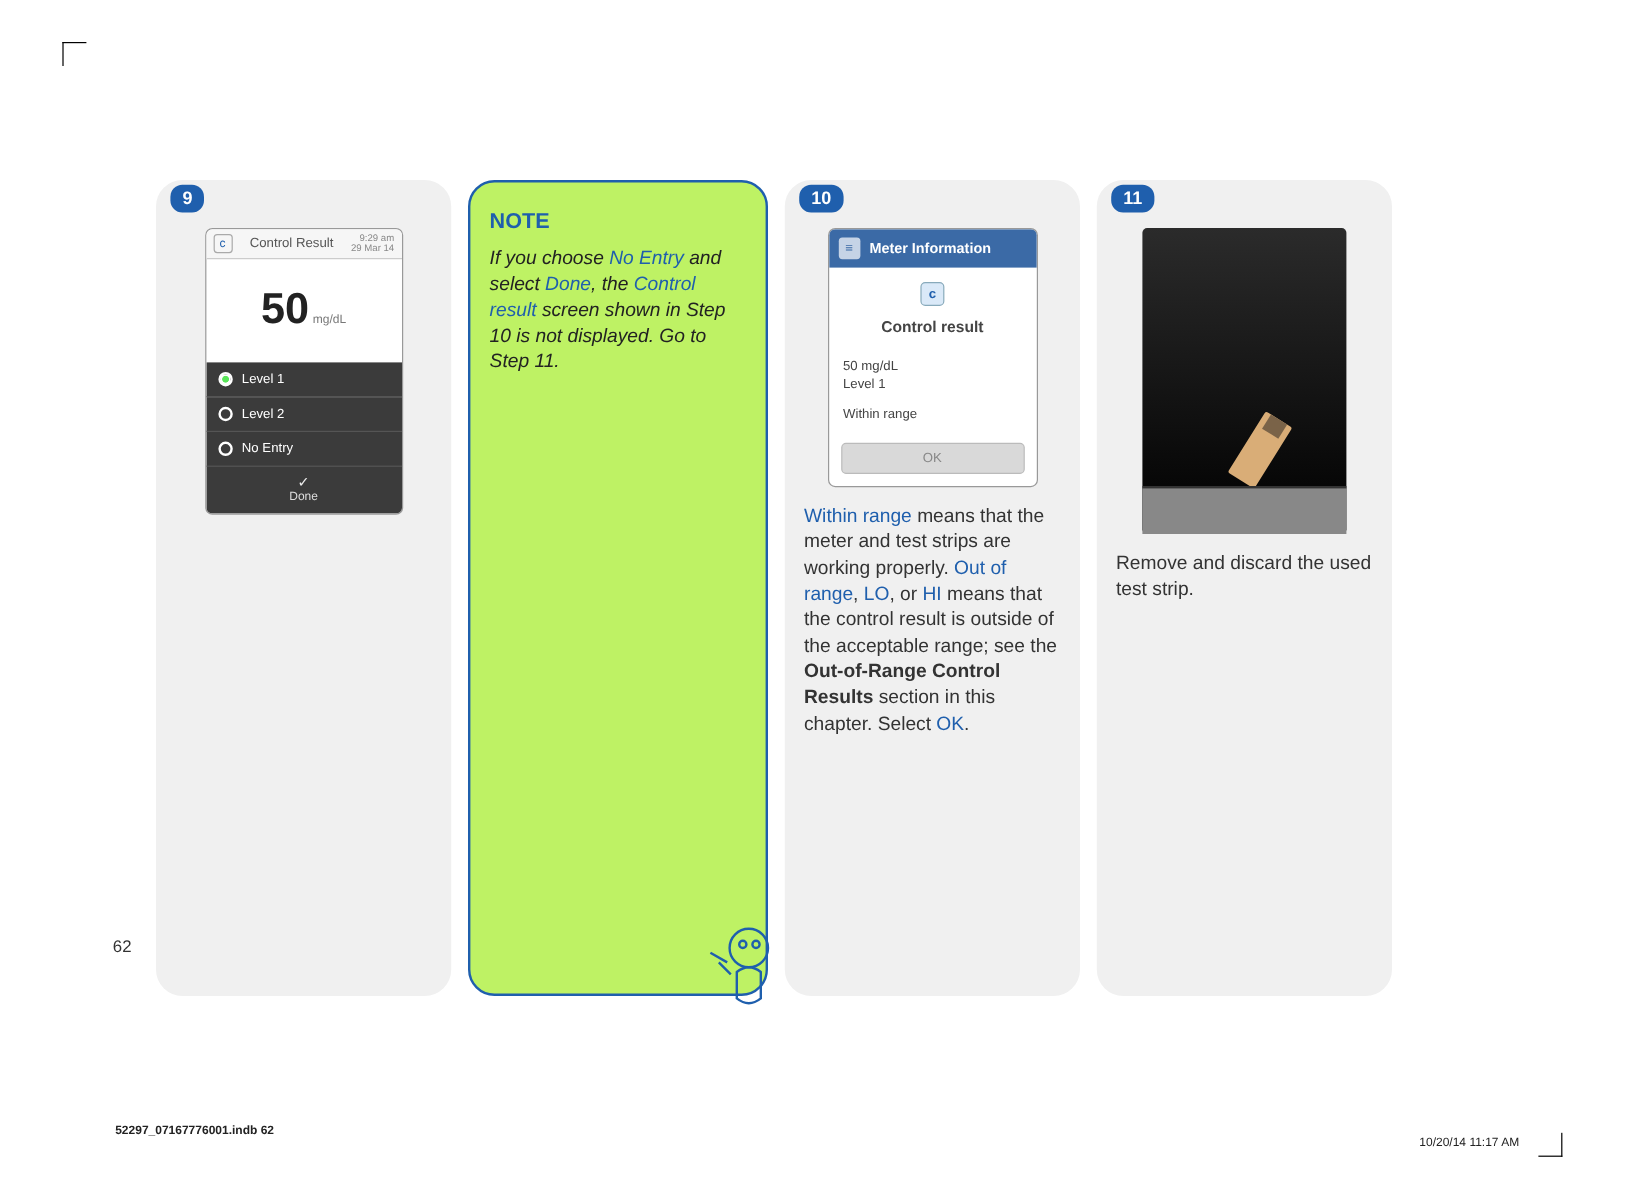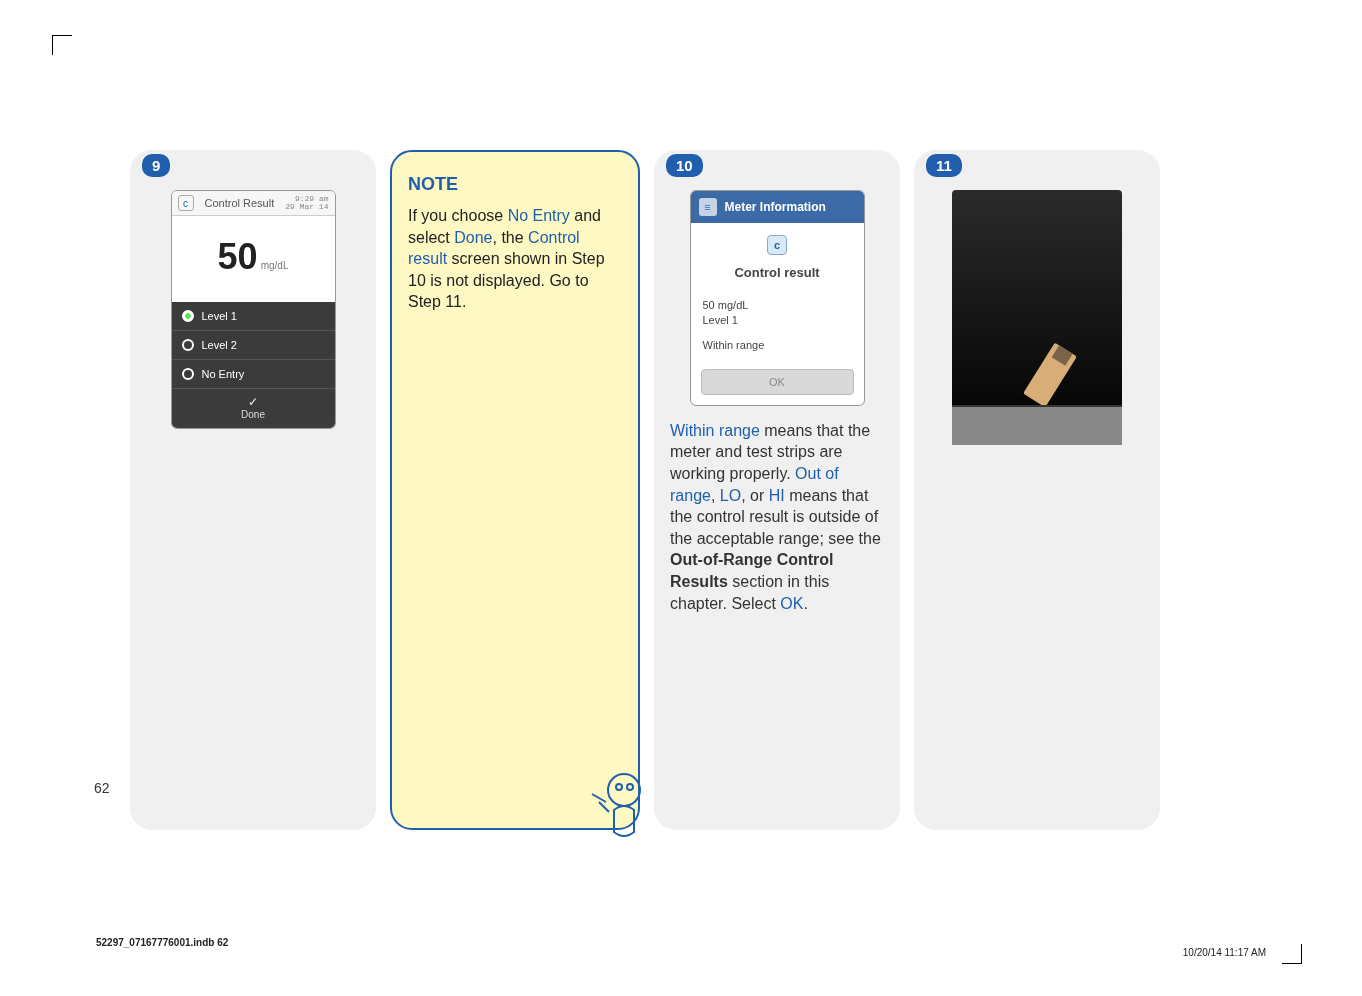--- a/index.html
+++ b/index.html
@@ -26,21 +26,21 @@
 
   .col {
     border-radius: 22px;
     padding: 22px 16px 20px 16px;
     flex: 1;
     position: relative;
     display: flex;
     flex-direction: column;
   }
   .col-gray { background: #F0F0F0; }
-  .col-white { background: #fef9c3; border: 2px solid #1F5FAD; }
+  .col-white { background: #bef264; border: 2px solid #1F5FAD; }
 
   .step-badge {
     position: absolute;
     top: 4px;
     left: 12px;
     background: #1F5FAD;
     color: #fff;
     font-weight: bold;
     font-size: 15px;
     padding: 3px 10px;
@@ -60,21 +60,21 @@
   }
   .p-head {
     display: flex;
     align-items: center;
     justify-content: space-between;
     padding: 4px 6px;
     border-bottom: 1px solid #ccc;
     background: #f6f6f6;
   }
   .p-head .back { width: 16px; height: 16px; border: 1px solid #aaa; border-radius: 3px; display: flex; align-items: center; justify-content: center; font-size: 10px; color: #1F5FAD; }
-  .p-head .time { font-size: 8px; text-align: right; color: #888; line-height: 1; font-family: Liberation Mono, monospace; }
+  .p-head .time { font-size: 8px; text-align: right; color: #888; line-height: 1; }
   .p-val { text-align: center; padding: 20px 0 24px 0; }
   .p-val .num { font-size: 36px; font-weight: bold; color: #222; }
   .p-val .unit { font-size: 10px; color: #777; }
   .p-opt { background: #3b3b3b; color: #fff; padding: 8px 10px; border-bottom: 1px solid #555; font-size: 11px; display: flex; align-items: center; gap: 8px; }
   .p-opt .radio { width: 12px; height: 12px; border: 2px solid #fff; border-radius: 50%; display: inline-block; }
   .p-opt .radio.sel { background: radial-gradient(circle, #5AE65A 45%, #fff 55%); }
   .p-done { background: #3b3b3b; color: #ddd; text-align: center; padding: 6px 0 8px; font-size: 10px; }
   .p-done .chk { color: #eee; font-size: 12px; }
 
   .meter {
@@ -138,21 +138,21 @@
 
   .caption {
     font-size: 16px;
     line-height: 1.35;
     color: #333;
   }
   .blue { color: #1F5FAD; }
   .bold { font-weight: bold; }
 
   .note-title { color: #1F5FAD; font-weight: bold; font-size: 18px; margin-bottom: 10px; }
-  .note-text { font-size: 16px; line-height: 1.35; }
+  .note-text { font-size: 16px; line-height: 1.35; font-style: italic; }
 
   .mascot {
     position: absolute;
     right: -18px;
     bottom: -20px;
     width: 72px;
     height: 86px;
   }
 
   .page-num {
@@ -262,19 +262,20 @@
       <span class="blue">Within range</span><span> means that the meter and test strips are working properly. </span><span class="blue">Out of range</span><span>, </span><span class="blue">LO</span><span>, or </span><span class="blue">HI</span><span> means that the control result is outside of the acceptable range; see the </span><span class="bold">Out-of-Range Control Results</span><span> section in this chapter. Select </span><span class="blue">OK</span><span>.</span>
     </p>
   </div>
 
   <div class="col col-gray">
     <div class="step-badge">11</div>
     <div class="strip-img">
       <div class="strip"></div>
       <div class="slot"></div>
     </div>
+    <p class="caption">Remove and discard the used test strip.</p>
   </div>
 
 </div>
 
 <div class="page-num">62</div>
 <div class="footer-left">52297_07167776001.indb   62</div>
 <div class="footer-right">10/20/14   11:17 AM</div>
 
 </body></html>

